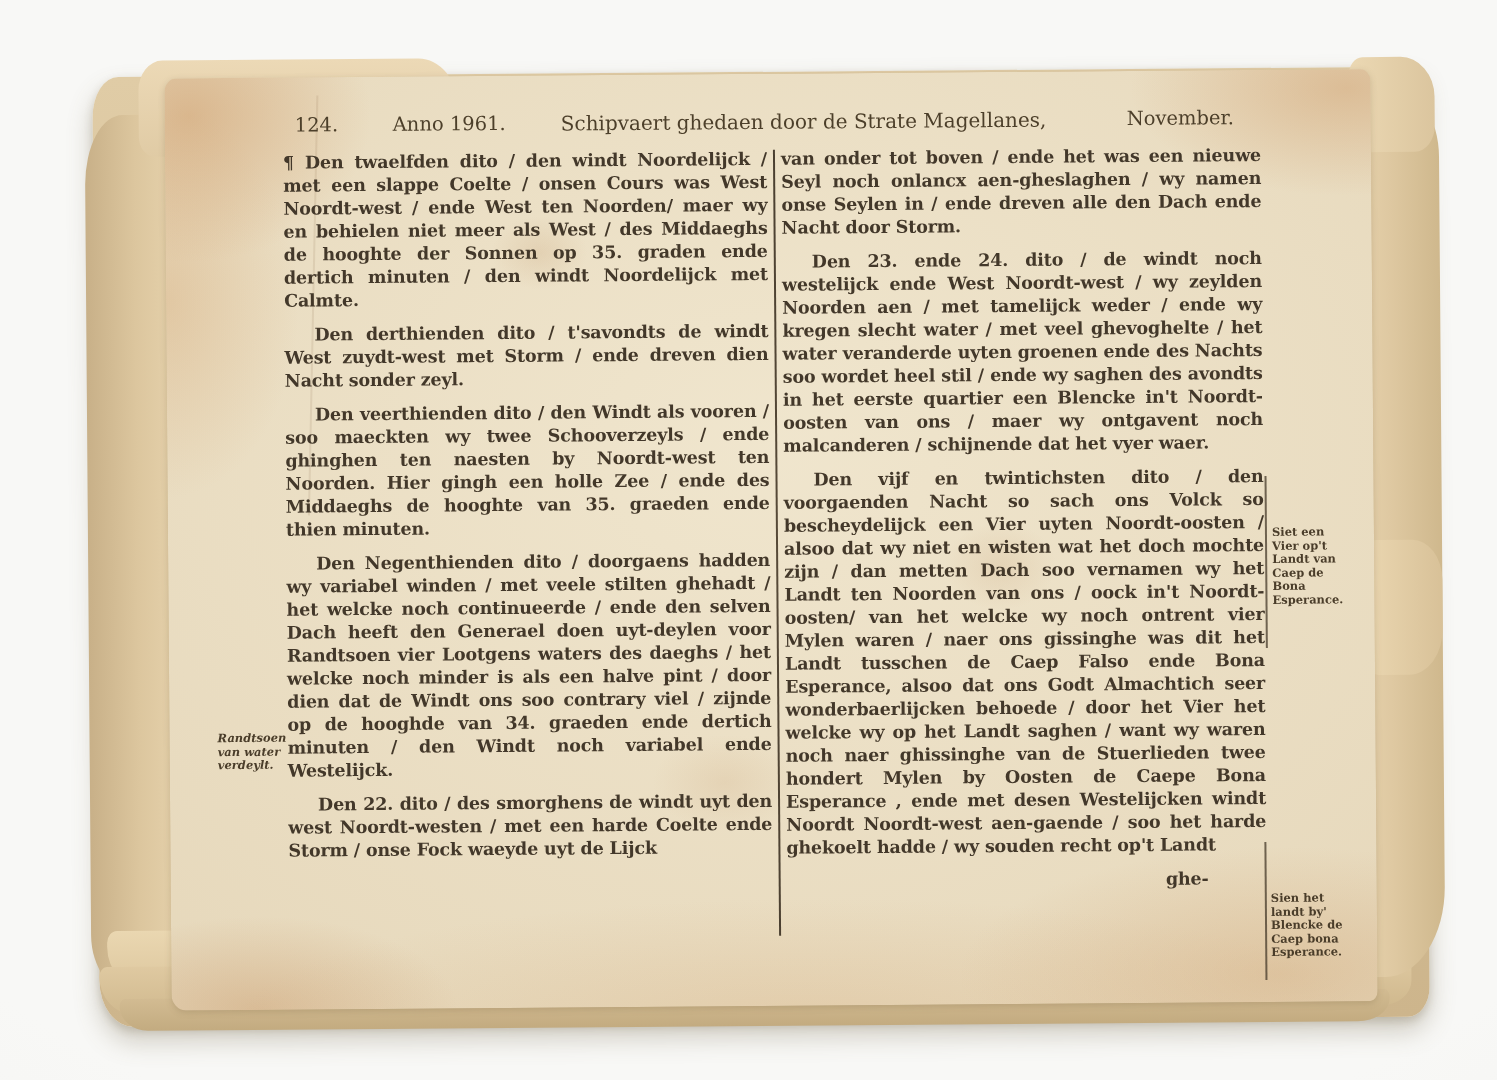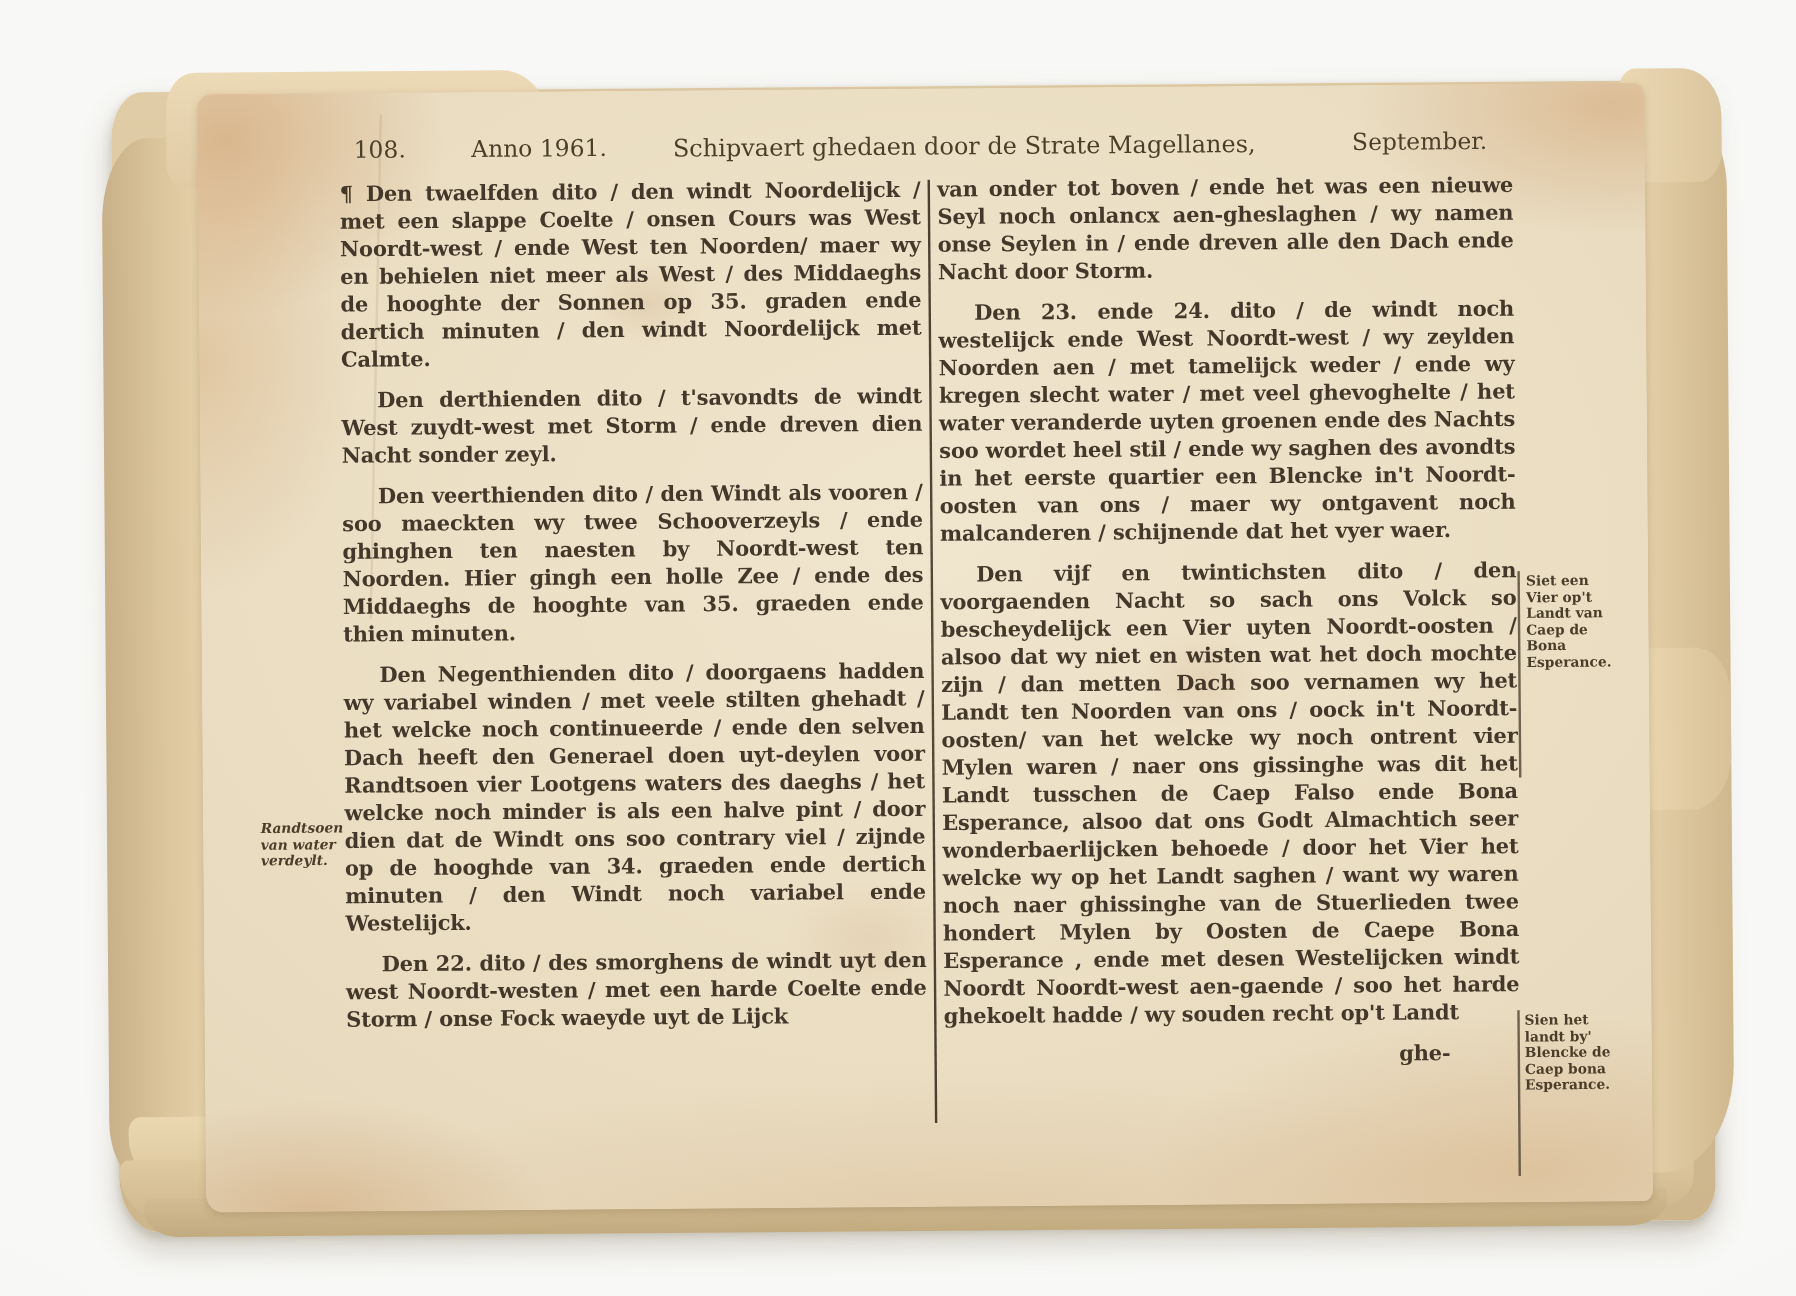--- a/index.html
+++ b/index.html
@@ -84,21 +84,21 @@
     line-height:23px;text-align:justify;letter-spacing:-0.15px;}
   .col-right{width:480px;}
   .rule-v{width:2px;background:linear-gradient(180deg,#4a3f30 0%,#574a38 50%,#4a3f30 100%);
     margin:2px 6px 0 6px;height:786px;}
   .para{margin:0 0 11px 0;text-indent:30px;}
   .para.noindent{text-indent:0;}
   .catchword{text-align:right;padding-right:58px;margin-top:2px;}
 
   
   .mnote{position:absolute;width:82px;color:#4a3d2a;font-size:11.5px;
-    font-weight:700;line-height:13.5px;text-align:left;}
+    font-weight:700;line-height:13.5px;text-align:left;margin-top:48px;}
   .mnote-left{left:48px;top:606px;width:76px;font-style:italic;}
   .mnote-r1{left:1104px;top:408px;}
   .mnote-r2{left:1100px;top:774px;}
   .mrule{position:absolute;width:1.5px;background:rgba(70,58,42,.75);}
   .mrule-1{left:1097px;top:406px;height:172px;}
   .mrule-2{left:1094px;top:772px;height:138px;}
 </style>
 </head>
 <body>
 
@@ -116,24 +116,24 @@
     <div class="corner-tl"></div>
 
     <div class="sliver">
       <div class="sliver-text">Schipvaert ghedaen door de Strate Magellanes,</div>
       <div class="sliver-text-right">1601</div>
     </div>
 
     <div class="page">
       <div class="crease"></div>
 
-      <div class="hdr hdr-pagenum">108.</div>
+      <div class="hdr hdr-pagenum">124.</div>
       <div class="hdr hdr-anno">Anno 1961.</div>
       <div class="hdr hdr-title">Schipvaert ghedaen door de Strate Magellanes,</div>
-      <div class="hdr hdr-month">September.</div>
+      <div class="hdr hdr-month">November.</div>
 
       <div class="cols">
         <div class="col">
           <p class="para noindent">¶ Den twaelfden dito / den windt Noordelijck / met een slappe Coelte / onsen Cours was West Noordt-west / ende West ten Noorden/ maer wy en behielen niet meer als West / des Middaeghs de hooghte der Sonnen op 35. graden ende dertich minuten / den windt Noordelijck met Calmte.</p>
           <p class="para">Den derthienden dito / t'savondts de windt West zuydt-west met Storm / ende dreven dien Nacht sonder zeyl.</p>
           <p class="para">Den veerthienden dito / den Windt als vooren / soo maeckten wy twee Schooverzeyls / ende ghinghen ten naesten by Noordt-west ten Noorden. Hier gingh een holle Zee / ende des Middaeghs de hooghte van 35. graeden ende thien minuten.</p>
           <p class="para">Den Negenthienden dito / doorgaens hadden wy variabel winden / met veele stilten ghehadt / het welcke noch continueerde / ende den selven Dach heeft den Generael doen uyt-deylen voor Randtsoen vier Lootgens waters des daeghs / het welcke noch minder is als een halve pint / door dien dat de Windt ons soo contrary viel / zijnde op de hooghde van 34. graeden ende dertich minuten / den Windt noch variabel ende Westelijck.</p>
           <p class="para">Den 22. dito / des smorghens de windt uyt den west Noordt-westen / met een harde Coelte ende Storm / onse Fock waeyde uyt de Lijck</p>
         </div>
         <div class="rule-v"></div>

